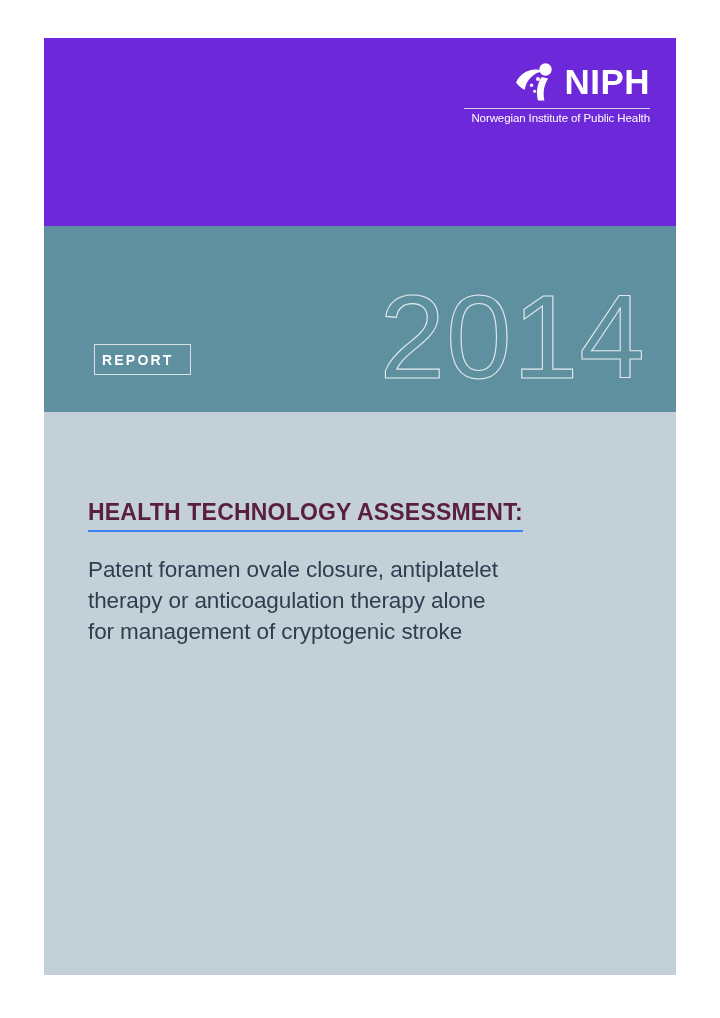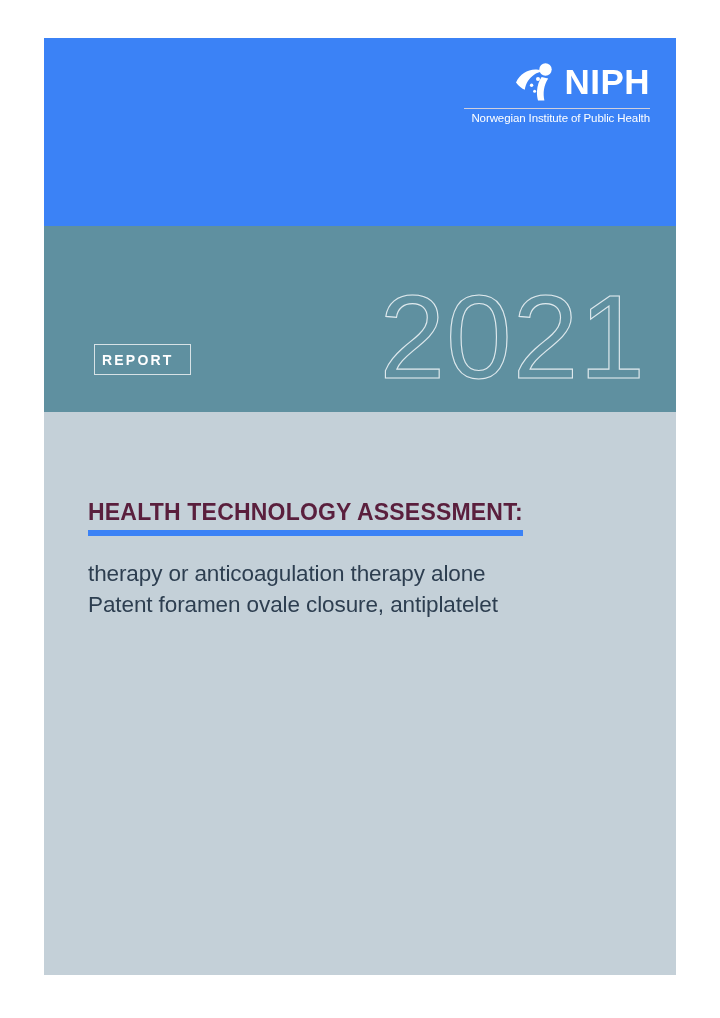--- a/index.html
+++ b/index.html
@@ -33,21 +33,21 @@
     overflow: hidden;
   }
 
   
   .band-navy {
     position: absolute;
     left: 0;
     top: 0;
     width: 632px;
     height: 188px;
-    background: #3b82f6;
+    background: #6d28d9;
   }
 
   
   .band-teal {
     position: absolute;
     left: 0;
     top: 188px;
     width: 632px;
     height: 186px;
     background: #5f90a0;
@@ -150,21 +150,21 @@
   }
   .doc-title {
     color: #5a1f3d;
     font-family: "Liberation Sans", sans-serif;
     font-size: 23px;
     font-weight: 700;
     letter-spacing: 0.2px;
     line-height: 1.25;
     margin: 0;
     display: inline-block;
-    border-bottom: 6px solid #3b82f6;
+    border-bottom: 2px solid #3b82f6;
     padding-bottom: 3px;
     white-space: nowrap;
   }
   .doc-subtitle {
     color: #2d3e50;
     font-family: "Liberation Sans", sans-serif;
     font-size: 22.5px;
     font-weight: 400;
     line-height: 1.38;
     margin: 22px 0 0 0;
@@ -200,28 +200,29 @@
           </svg>
           <span class="logo-word">NIPH</span>
         </div>
         <div class="logo-rule"></div>
         <div class="logo-tagline">Norwegian Institute of Public Health</div>
       </div>
 
     </div>
 
     <div class="band-teal">
-      <div class="year">2021</div>
+      <div class="year">2014</div>
       <div class="report-badge">REPORT</div>
     </div>
 
     <div class="band-light">
       <div class="title-area">
         <h1 class="doc-title">HEALTH TECHNOLOGY ASSESSMENT:</h1>
         <p class="doc-subtitle">
+          <span class="sub-line">Patent foramen ovale closure, antiplatelet</span>
           <span class="sub-line">therapy or anticoagulation therapy alone</span>
-          <span class="sub-line">Patent foramen ovale closure, antiplatelet</span>
+          <span class="sub-line">for management of cryptogenic stroke</span>
         </p>
       </div>
     </div>
 
   </div>
 </div>
 
 </body></html>

